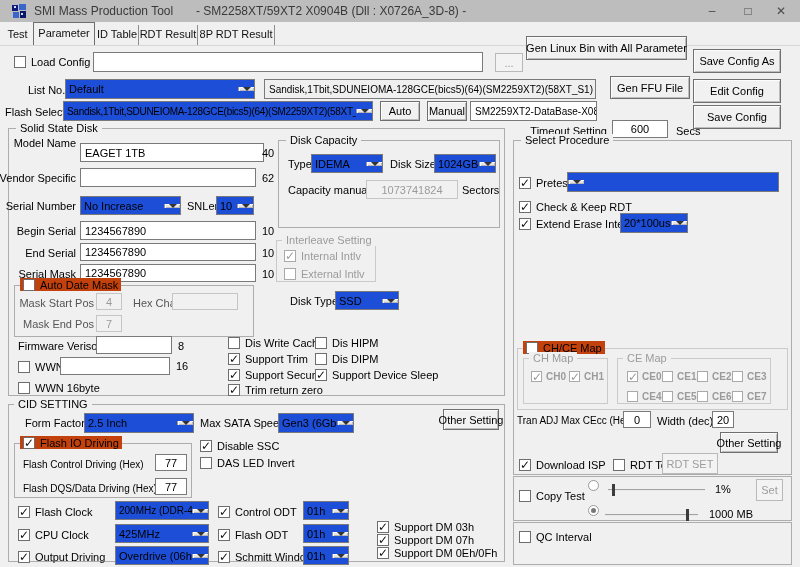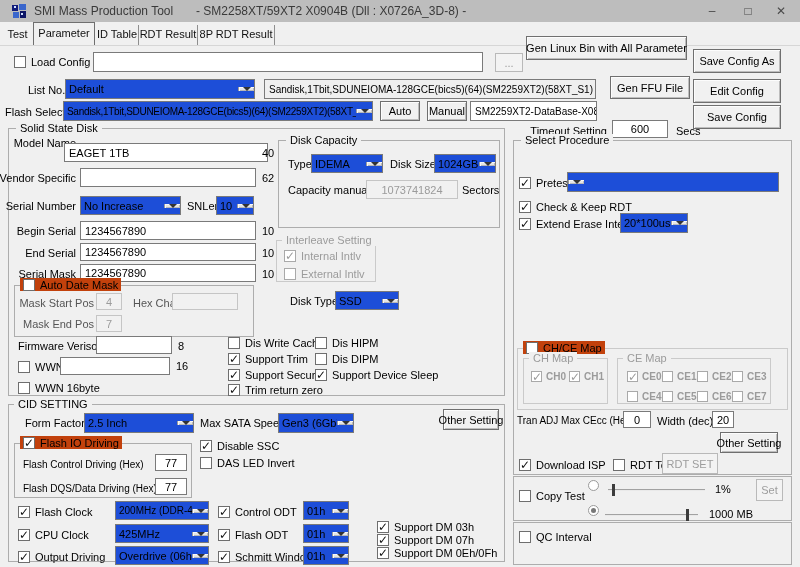--- a/index.html
+++ b/index.html
@@ -137,21 +137,21 @@
   <span class="lbr" style="right:193px;top:125px">Timeout Setting</span>
   <div class="tb ctr" style="left:612px;top:120px;width:56px;height:18px">
       <span class="tbv">600</span>
     </div>
   <span class="lb" style="left:676px;top:125px">Secs</span>
 
   <div class="gb" style="left:8px;top:128px;width:497px;height:268px"></div>
   <span class="gbt" style="left:16px;top:122px">Solid State Disk</span>
 
   <span class="lbr" style="right:724px;top:137px">Model Name</span>
-  <div class="tb" style="left:64px;top:143px;width:204px">
+  <div class="tb" style="left:80px;top:143px;width:184px">
       <span class="tbv">EAGET 1TB</span>
     </div>
   <span class="num" style="left:262px;top:147px">40</span>
 
   <span class="lbr" style="right:724px;top:172px">Vendor Specific</span>
   <div class="tb" style="left:80px;top:168px;width:176px">
       <span class="tbv"></span>
     </div>
   <span class="num" style="left:262px;top:172px">62</span>
 

